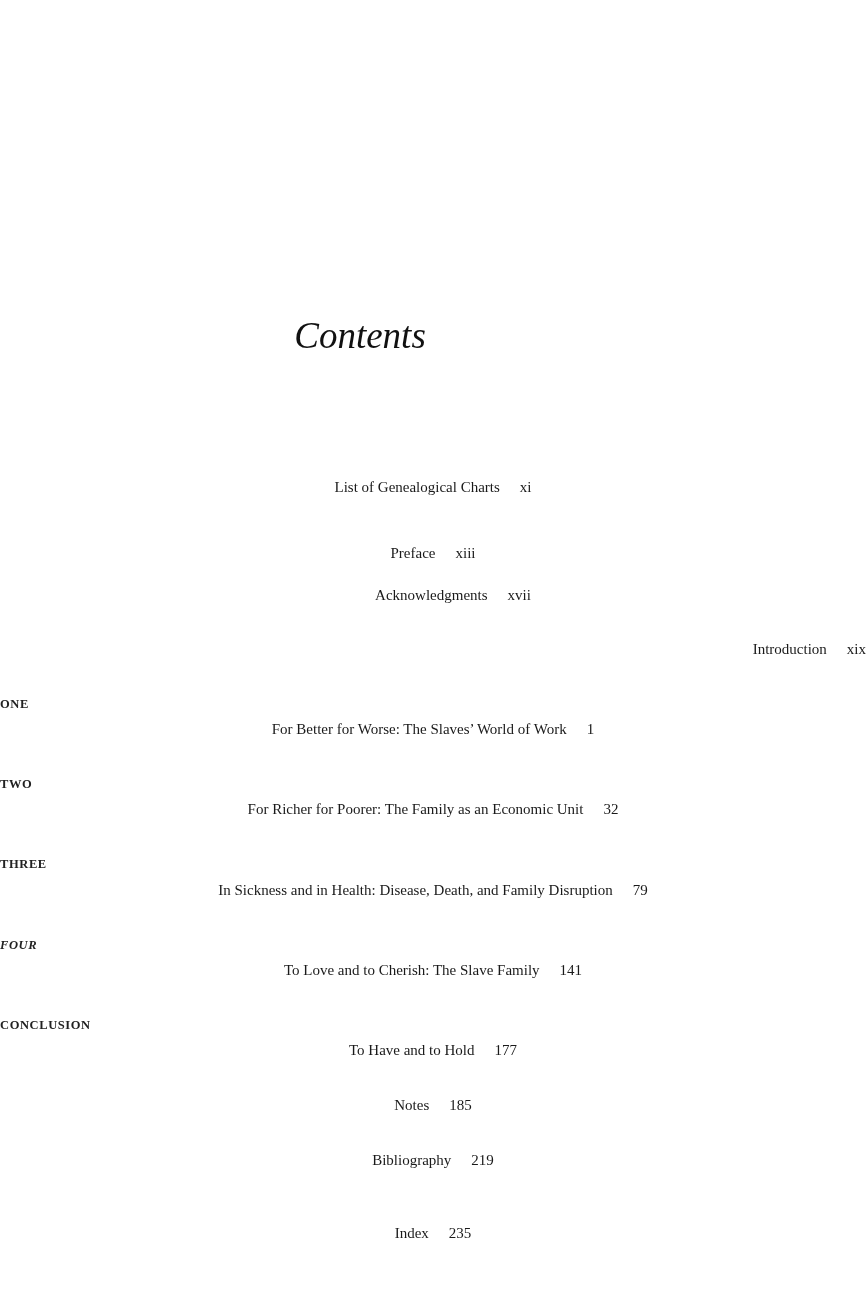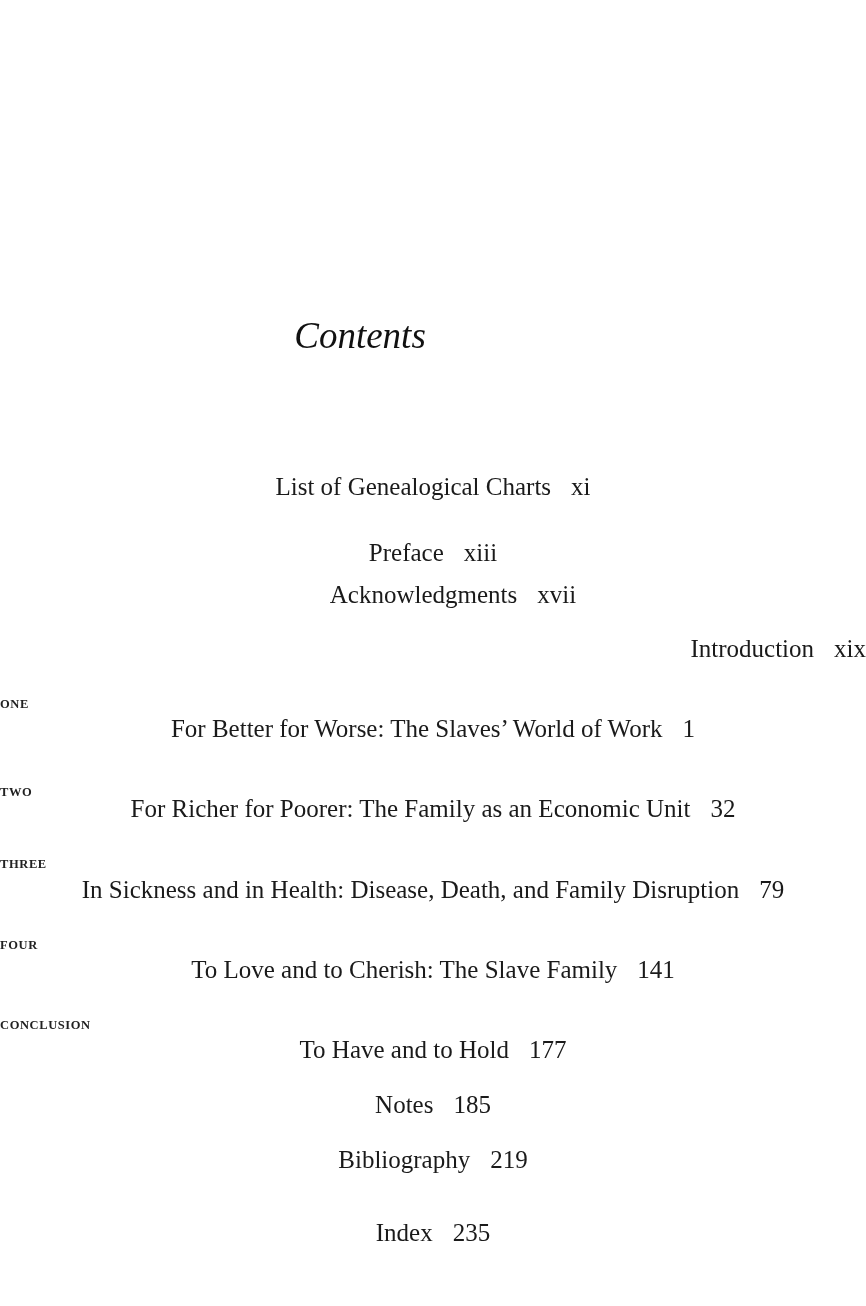--- a/index.html
+++ b/index.html
@@ -24,21 +24,21 @@
       font-style: italic;
       font-size: 37px;
       line-height: 48px;
       color: #111;
     }
     .entry {
       position: absolute;
       left: 0;
       width: 866px;
       text-align: center;
-      font-size: 25px;
+      font-size: 15px;
       line-height: 26px;
       white-space: nowrap;
     }
     .entry .pg {
       display: inline-block;
       margin-left: 20px;
       font-variant-numeric: oldstyle-nums;
     }
     .label {
       position: absolute;
@@ -67,31 +67,31 @@
 </div>
 <div class="entry" style="top:636px;text-align:right;">
   <span>Introduction</span><span class="pg">xix</span>
 </div>
 
 <div class="label" style="top:696px;">ONE</div>
 <div class="entry" style="top:716px;">
   <span>For Better for Worse: The Slaves’ World of Work</span><span class="pg">1</span>
 </div>
 
-<div class="label" style="top:776px;margin-top:8px;">TWO</div>
+<div class="label" style="top:776px;">TWO</div>
 <div class="entry" style="top:796px;">
   <span>For Richer for Poorer: The Family as an Economic Unit</span><span class="pg">32</span>
 </div>
 
 <div class="label" style="top:856px;">THREE</div>
 <div class="entry" style="top:877px;">
   <span>In Sickness and in Health: Disease, Death, and Family Disruption</span><span class="pg">79</span>
 </div>
 
-<div class="label" style="top:937px;">FOUR</div>
+<div class="label" style="top:937px;font-style:italic;">FOUR</div>
 <div class="entry" style="top:957px;">
   <span>To Love and to Cherish: The Slave Family</span><span class="pg">141</span>
 </div>
 
 <div class="label" style="top:1017px;">CONCLUSION</div>
 <div class="entry" style="top:1037px;">
   <span>To Have and to Hold</span><span class="pg">177</span>
 </div>
 
 <div class="entry" style="top:1092px;">

